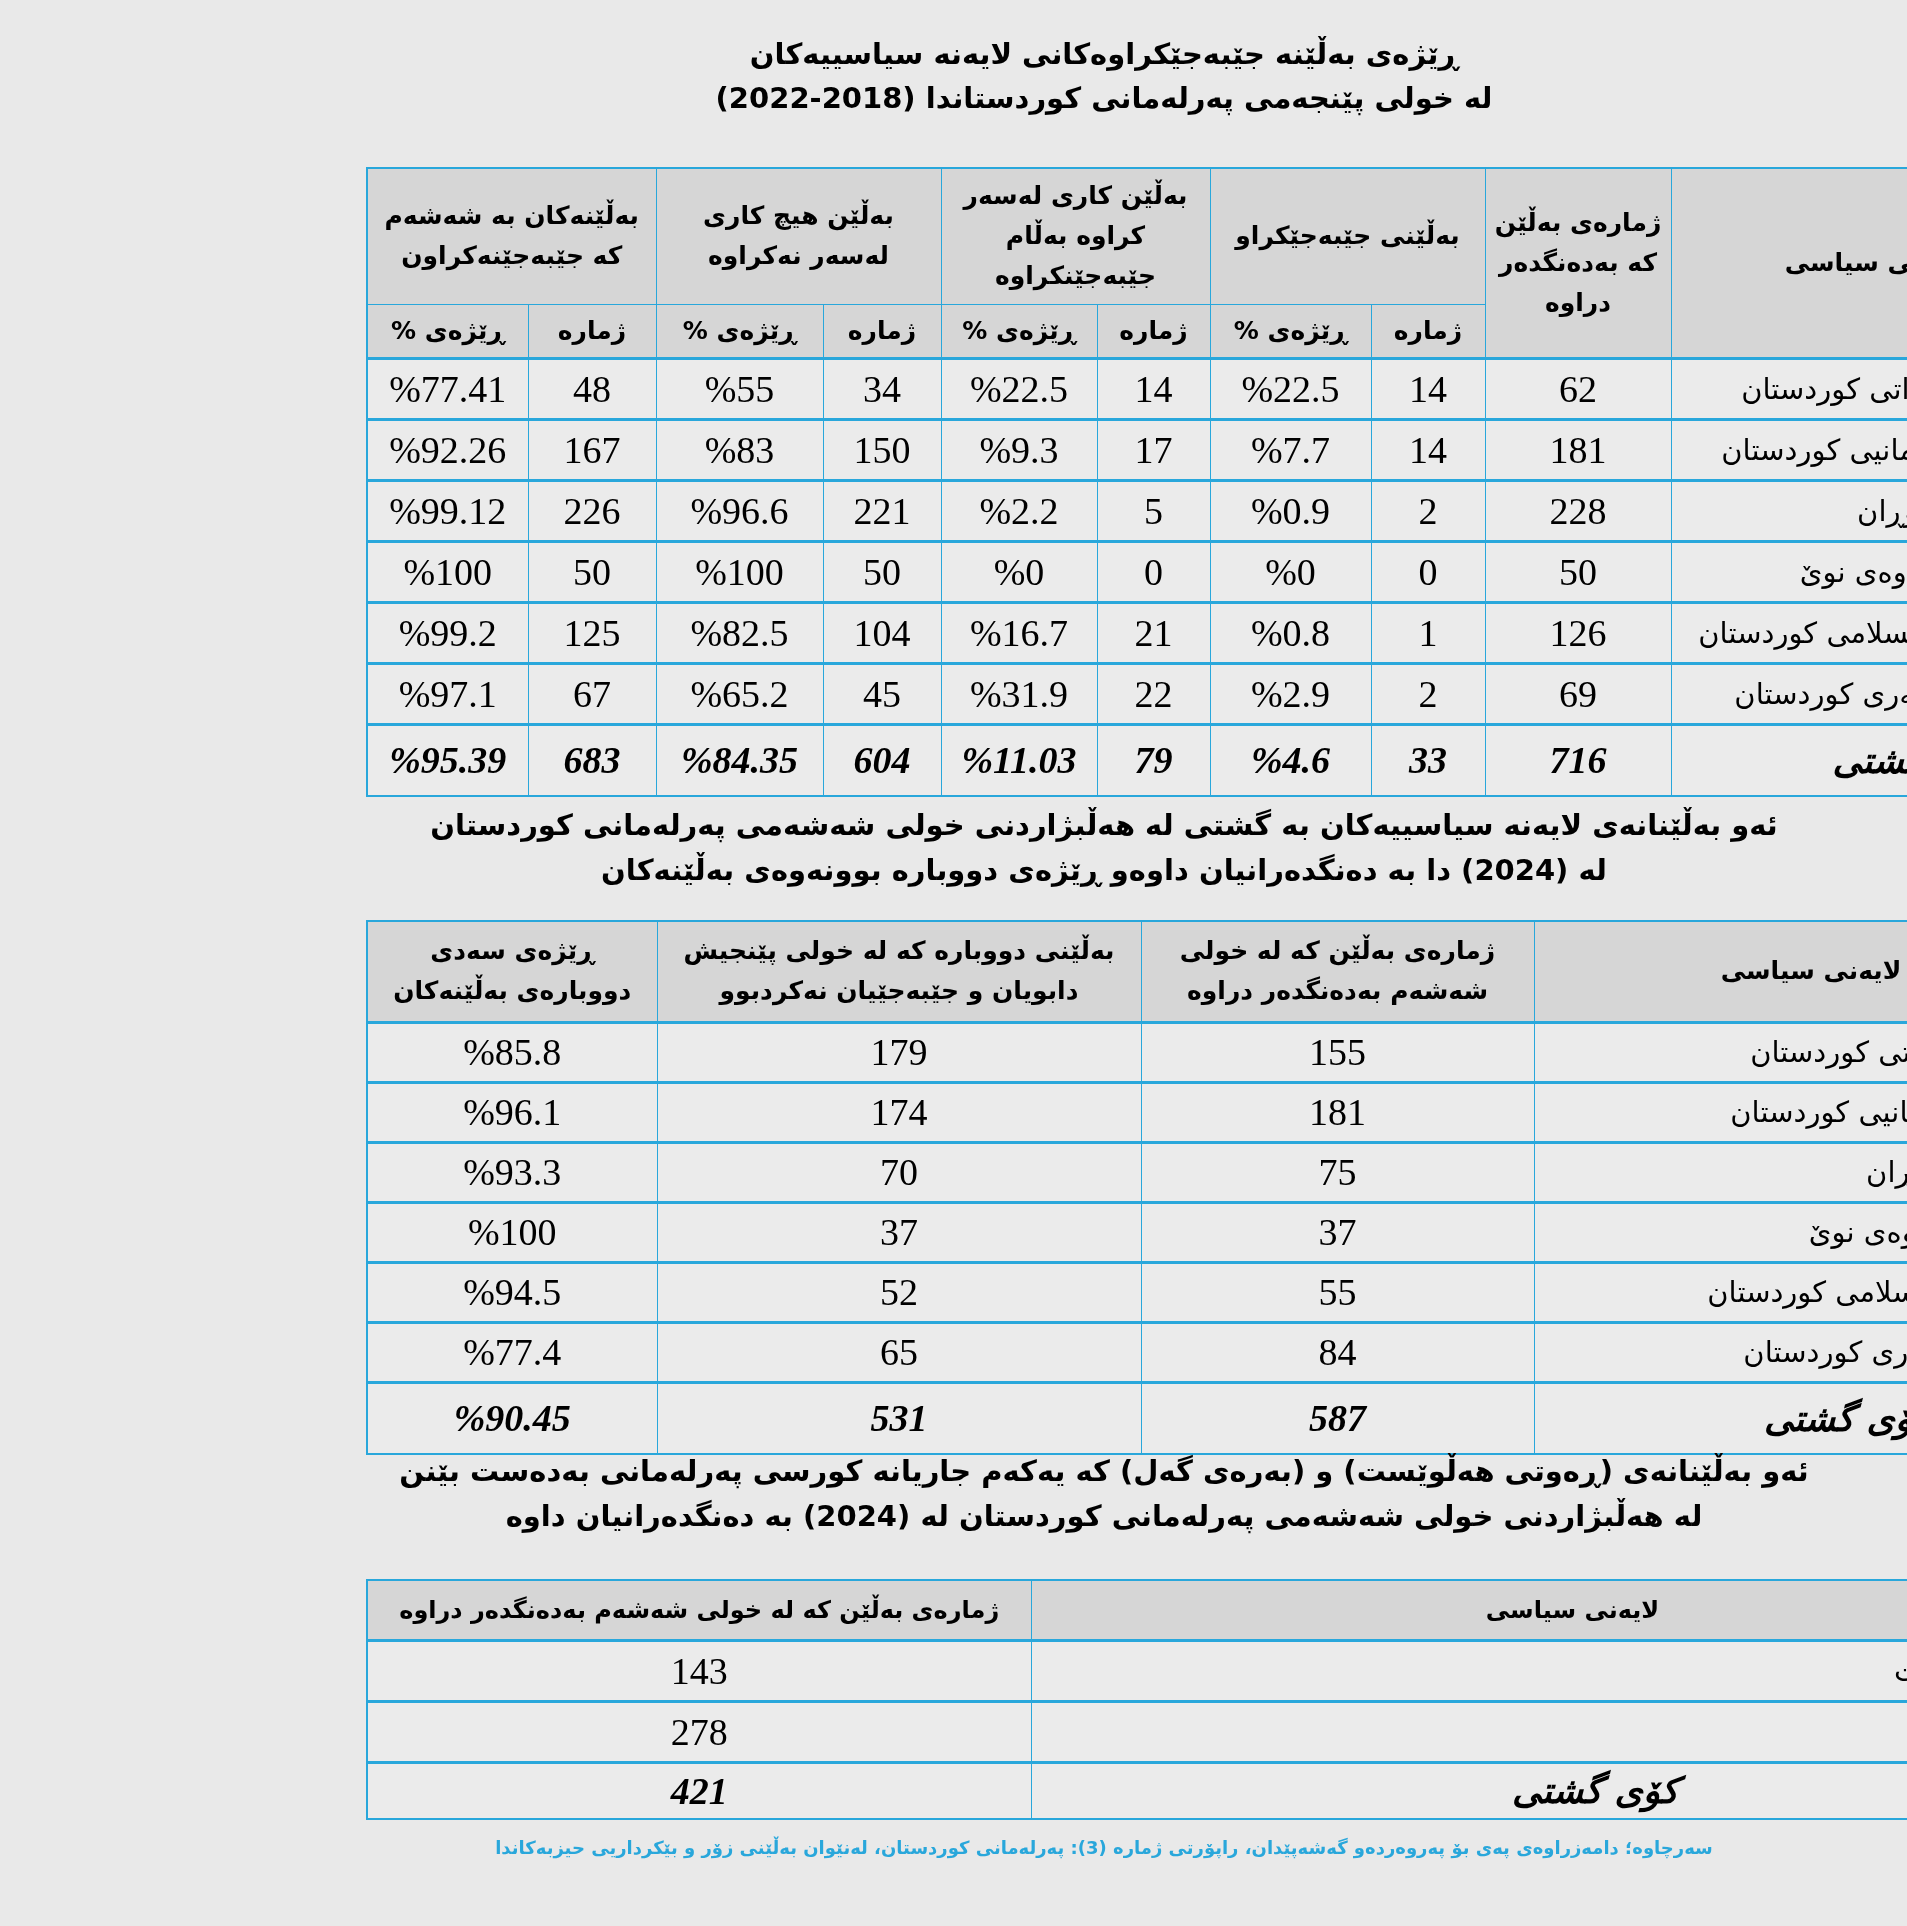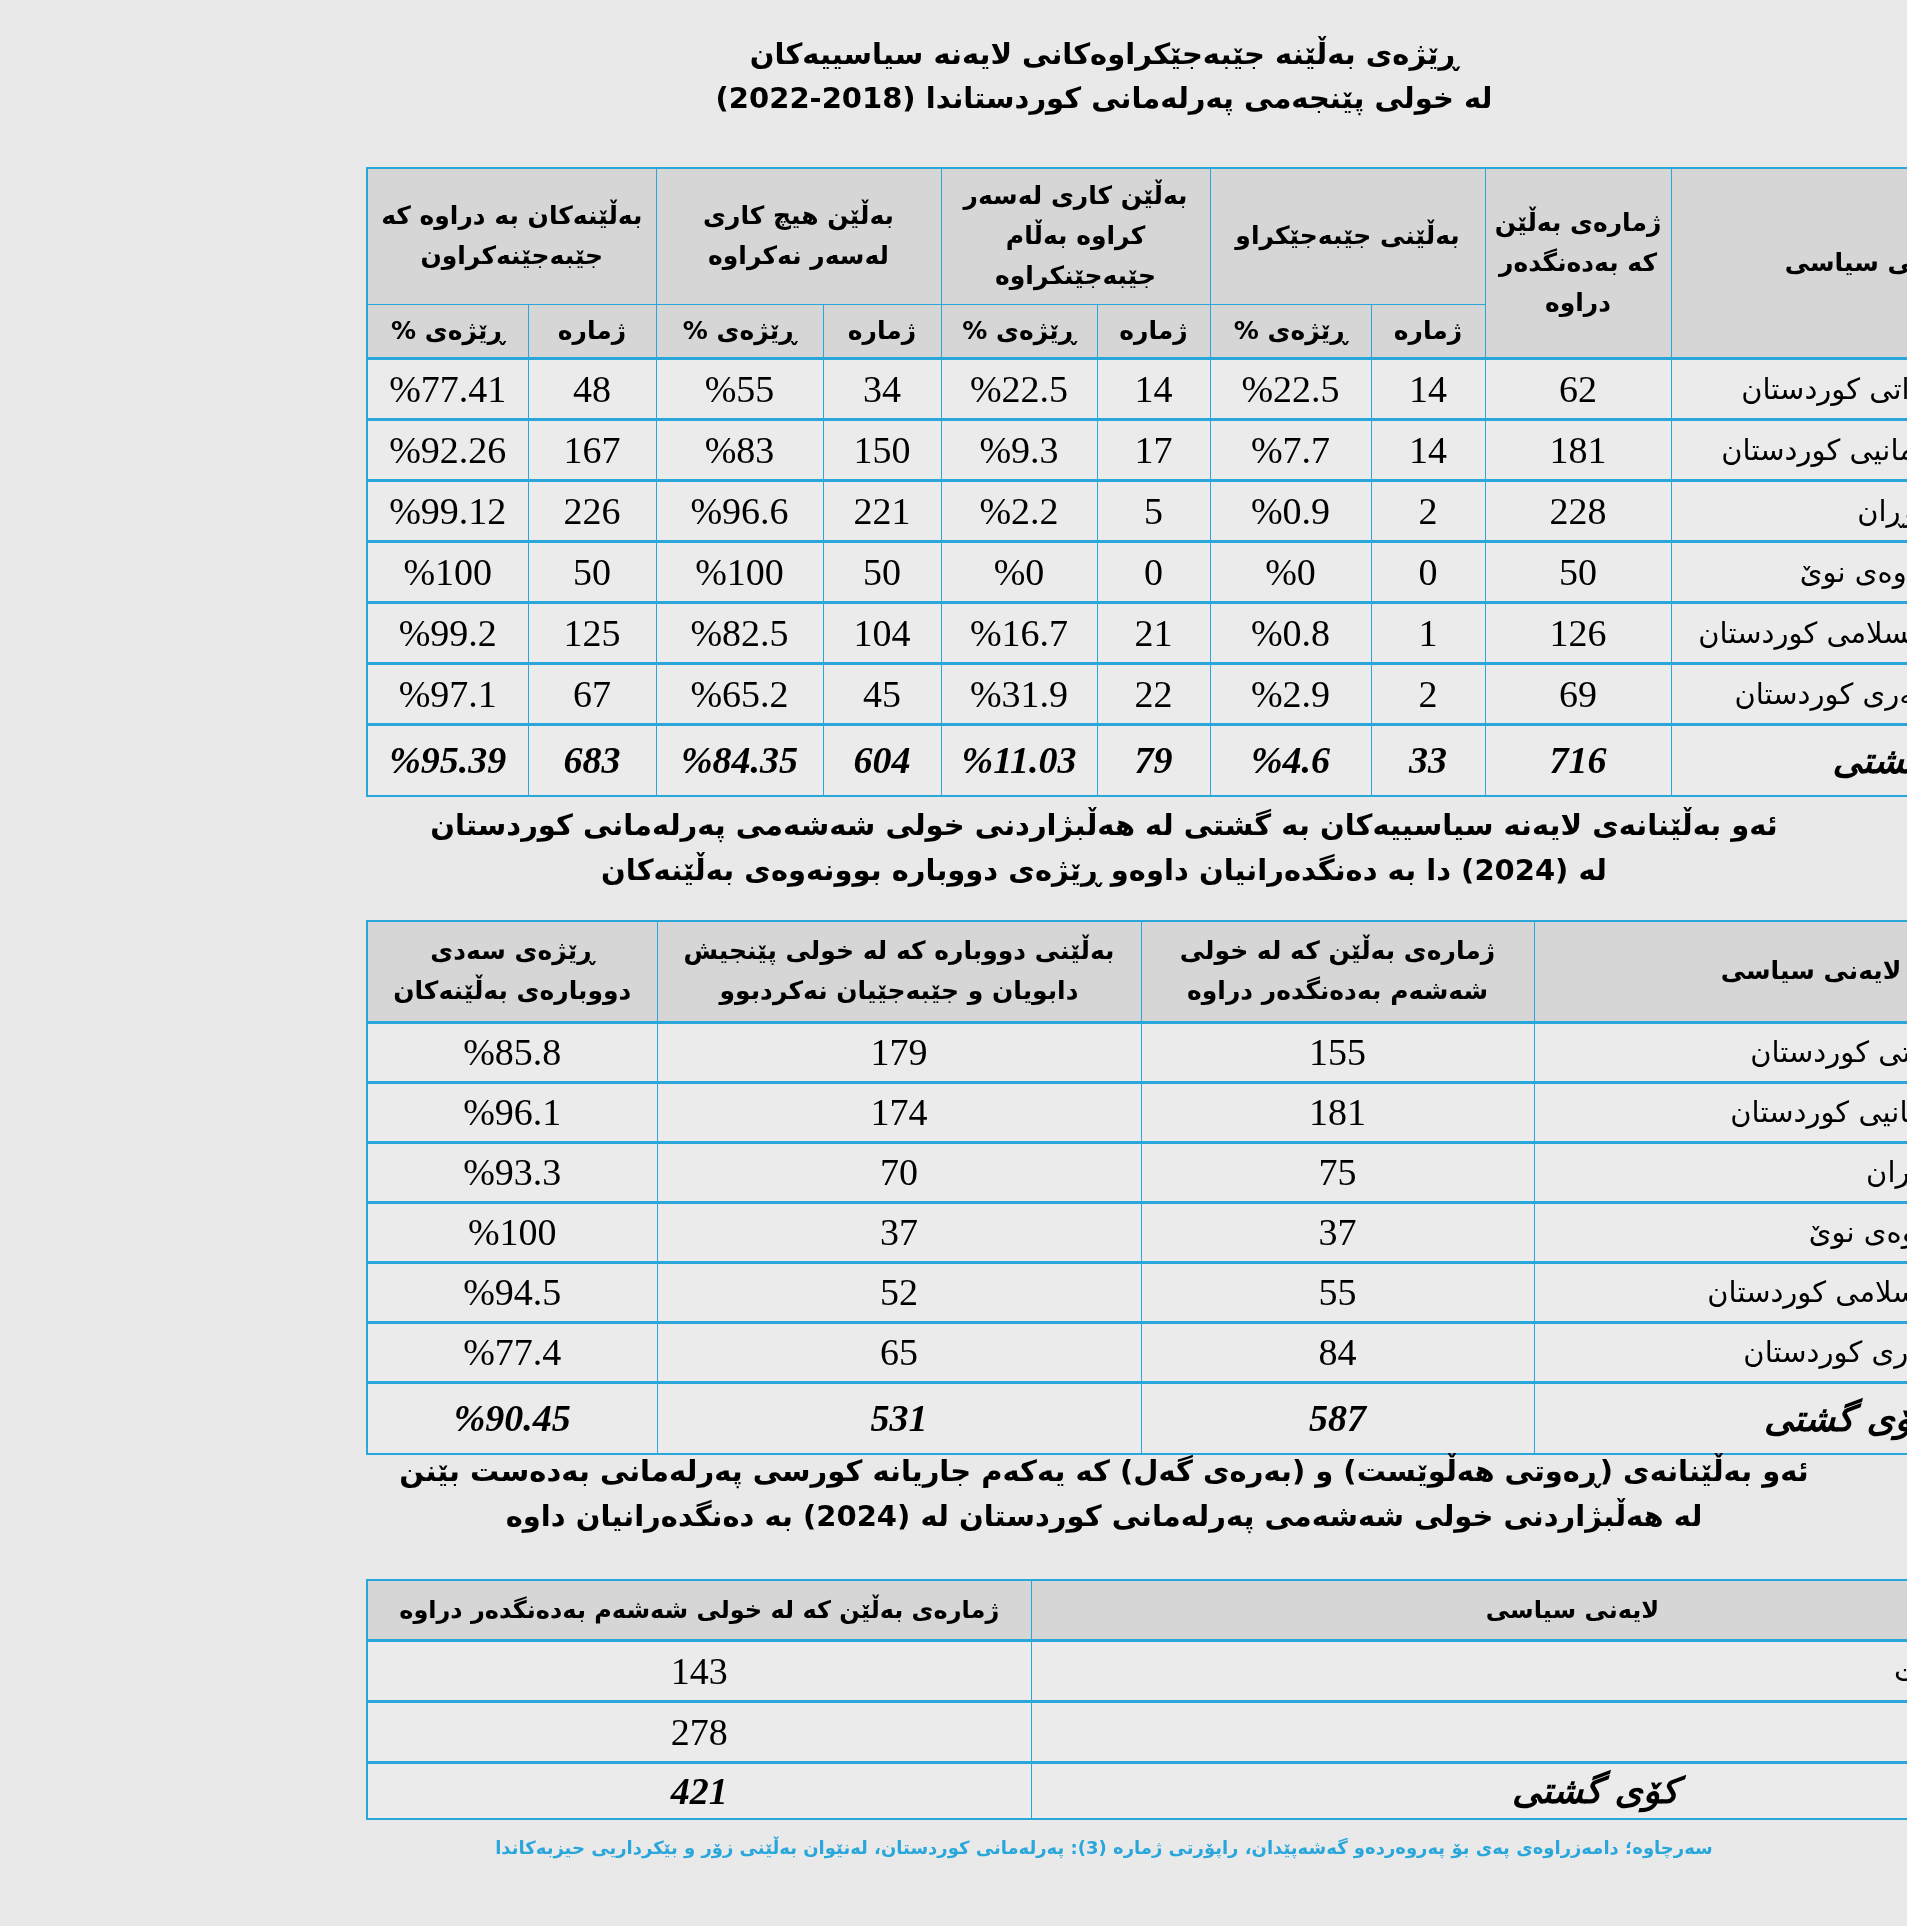--- a/index.html
+++ b/index.html
@@ -120,21 +120,21 @@
         <col style="width:161px">
     </colgroup>
     <thead>
       <tr class="h1">
         <th rowspan="2">ژ</th>
         <th rowspan="2">لایەنی سیاسی</th>
         <th rowspan="2">ژمارەی بەڵێن کە بەدەنگدەر دراوە</th>
         <th colspan="2">بەڵێنی جێبەجێکراو</th>
         <th colspan="2">بەڵێن کاری لەسەر کراوە بەڵام جێبەجێنکراوە</th>
         <th colspan="2">بەڵێن هیچ کاری لەسەر نەکراوە</th>
-        <th colspan="2">بەڵێنەکان بە دراوە کە جێبەجێنەکراون</th>
+        <th colspan="2">بەڵێنەکان بە شەشەم کە جێبەجێنەکراون</th>
       </tr>
       <tr class="h2">
         <th>ژمارە</th>
         <th>ڕێژەی %</th>
         <th>ژمارە</th>
         <th>ڕێژەی %</th>
         <th>ژمارە</th>
         <th>ڕێژەی %</th>
         <th>ژمارە</th>
         <th>ڕێژەی %</th>

